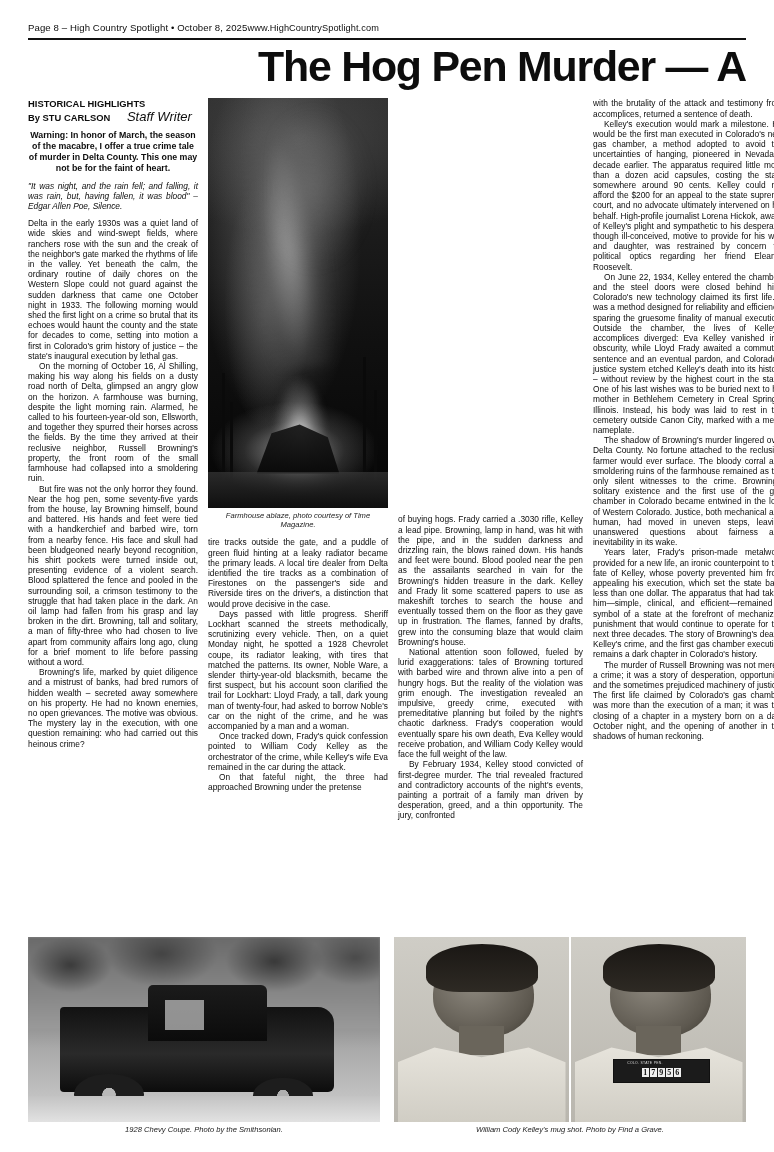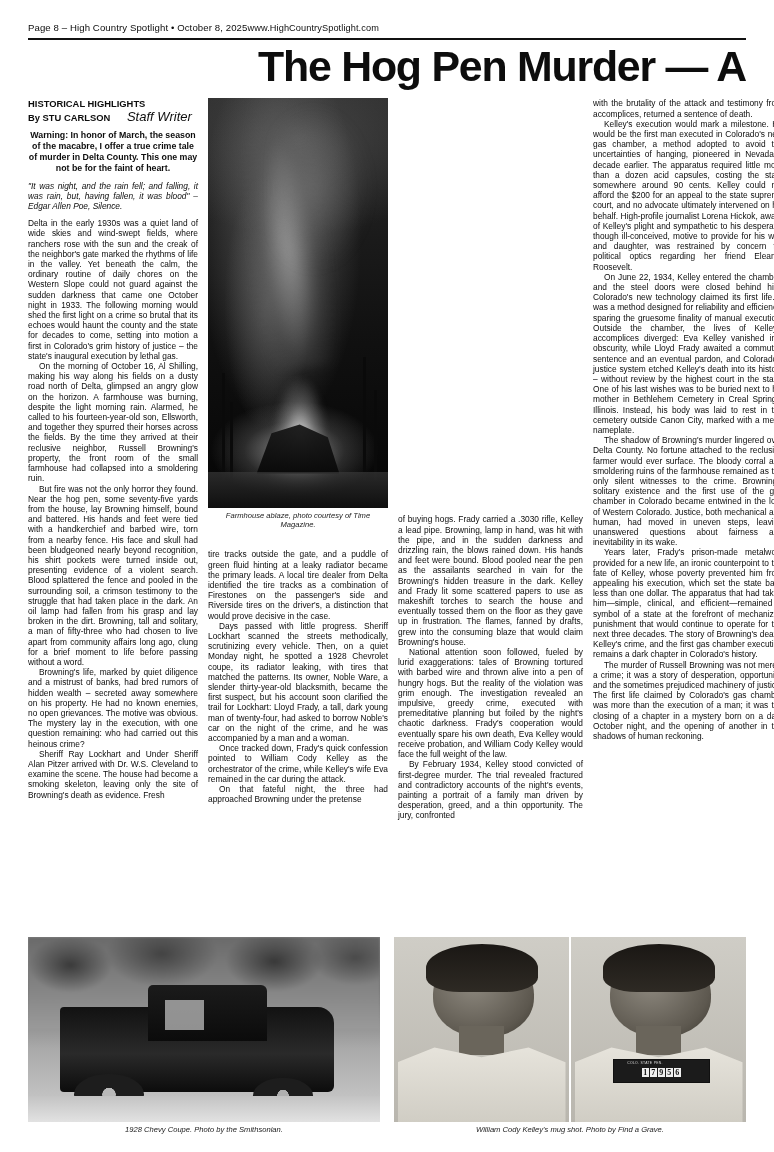--- a/index.html
+++ b/index.html
@@ -42,21 +42,21 @@
   p.noind{text-indent:0;}
 
   .kicker{font-weight:bold;font-size:9.4px;line-height:11.6px;margin-bottom:1px;}
   .byline{font-weight:bold;font-size:9.4px;line-height:11.6px;margin-bottom:6px;}
   .byline em{font-weight:normal;font-style:italic;font-size:13px;margin-left:14px;}
 
   .warning{font-weight:bold;font-size:8.8px;line-height:11px;text-align:center;margin-bottom:7px;}
   .poe{font-style:italic;font-size:8.35px;line-height:10.2px;text-align:justify;margin-bottom:7px;}
 
   
-  .photo-wrap{margin-bottom:14px;}
+  .photo-wrap{margin-bottom:2px;}
   .photo{position:relative;overflow:hidden;background:#111;}
   .caption{font-style:italic;font-size:7.6px;line-height:9px;text-align:center;padding:3px 0 6px 0;color:#1a1a1a;}
 
   
   .fire{height:410px;width:100%;
     background:
       radial-gradient(ellipse 120px 70px at 48% 86%, rgba(255,255,255,.55) 0%, rgba(200,200,200,.18) 42%, rgba(0,0,0,0) 70%),
       radial-gradient(ellipse 60px 180px at 33% 50%, rgba(120,120,120,.45) 0%, rgba(0,0,0,0) 72%),
       radial-gradient(ellipse 110px 260px at 40% 34%, rgba(150,150,150,.50) 0%, rgba(40,40,40,0) 74%),
       radial-gradient(ellipse 200px 120px at 50% 10%, rgba(90,90,90,.6) 0%, rgba(0,0,0,0) 80%),
@@ -156,21 +156,20 @@
 
     <div class="col c1">
       <div class="kicker">HISTORICAL HIGHLIGHTS</div>
       <div class="byline"><span>By STU CARLSON</span> <em>Staff Writer</em></div>
       <div class="warning">Warning: In honor of March, the season of the macabre, I offer a true crime tale of murder in Delta County. This one may not be for the faint of heart.</div>
       <div class="poe">"It was night, and the rain fell; and falling, it was rain, but, having fallen, it was blood" – Edgar Allen Poe, Silence.</div>
       <p class="noind">Delta in the early 1930s was a quiet land of wide skies and wind-swept fields, where ranchers rose with the sun and the creak of the neighbor's gate marked the rhythms of life in the valley. Yet beneath the calm, the ordinary routine of daily chores on the Western Slope could not guard against the sudden darkness that came one October night in 1933. The following morning would shed the first light on a crime so brutal that its echoes would haunt the county and the state for decades to come, setting into motion a first in Colorado's grim history of justice – the state's inaugural execution by lethal gas.</p>
       <p>On the morning of October 16, Al Shilling, making his way along his fields on a dusty road north of Delta, glimpsed an angry glow on the horizon. A farmhouse was burning, despite the light morning rain. Alarmed, he called to his fourteen-year-old son, Ellsworth, and together they spurred their horses across the fields. By the time they arrived at their reclusive neighbor, Russell Browning's property, the front room of the small farmhouse had collapsed into a smoldering ruin.</p>
       <p>But fire was not the only horror they found. Near the hog pen, some seventy-five yards from the house, lay Browning himself, bound and battered. His hands and feet were tied with a handkerchief and barbed wire, torn from a nearby fence. His face and skull had been bludgeoned nearly beyond recognition, his shirt pockets were turned inside out, presenting evidence of a violent search. Blood splattered the fence and pooled in the surrounding soil, a crimson testimony to the struggle that had taken place in the dark. An oil lamp had fallen from his grasp and lay broken in the dirt. Browning, tall and solitary, a man of fifty-three who had chosen to live apart from community affairs long ago, clung for a brief moment to life before passing without a word.</p>
       <p>Browning's life, marked by quiet diligence and a mistrust of banks, had bred rumors of hidden wealth – secreted away somewhere on his property. He had no known enemies, no open grievances. The motive was obvious. The mystery lay in the execution, with one question remaining: who had carried out this heinous crime?</p>
-      <p>Sheriff Ray Lockhart and Under Sheriff Alan Pitzer arrived with Dr. W.S. Cleveland to examine the scene. The house had become a smoking skeleton, leaving only the site of Browning's death as evidence. Fresh</p>
     </div>
 
     <div class="col c2">
       <div class="photo-wrap">
         <div class="photo fire">
           <div class="smoke"></div>
           <div class="smoke2"></div>
           <div class="glow"></div>
           <div class="flame"></div>
           <div class="roof"></div>

